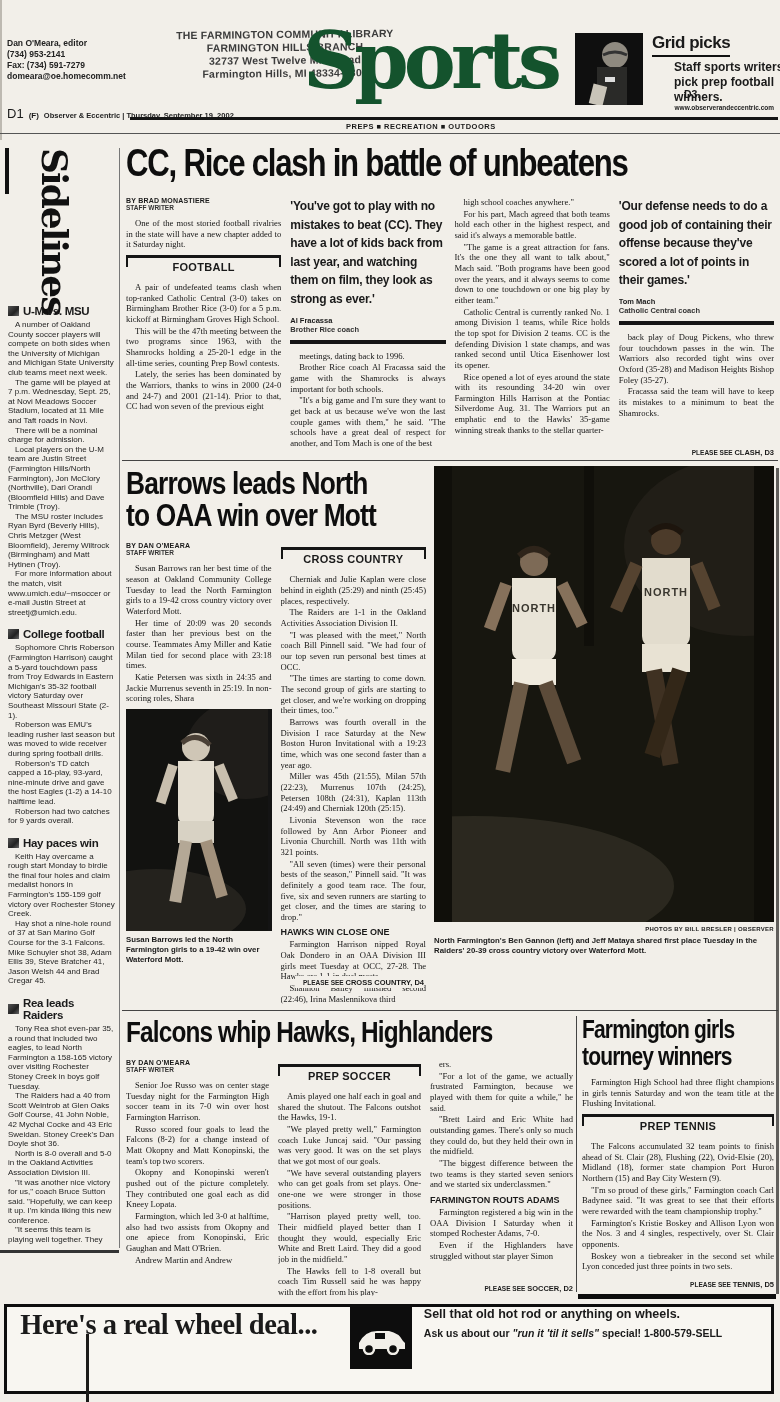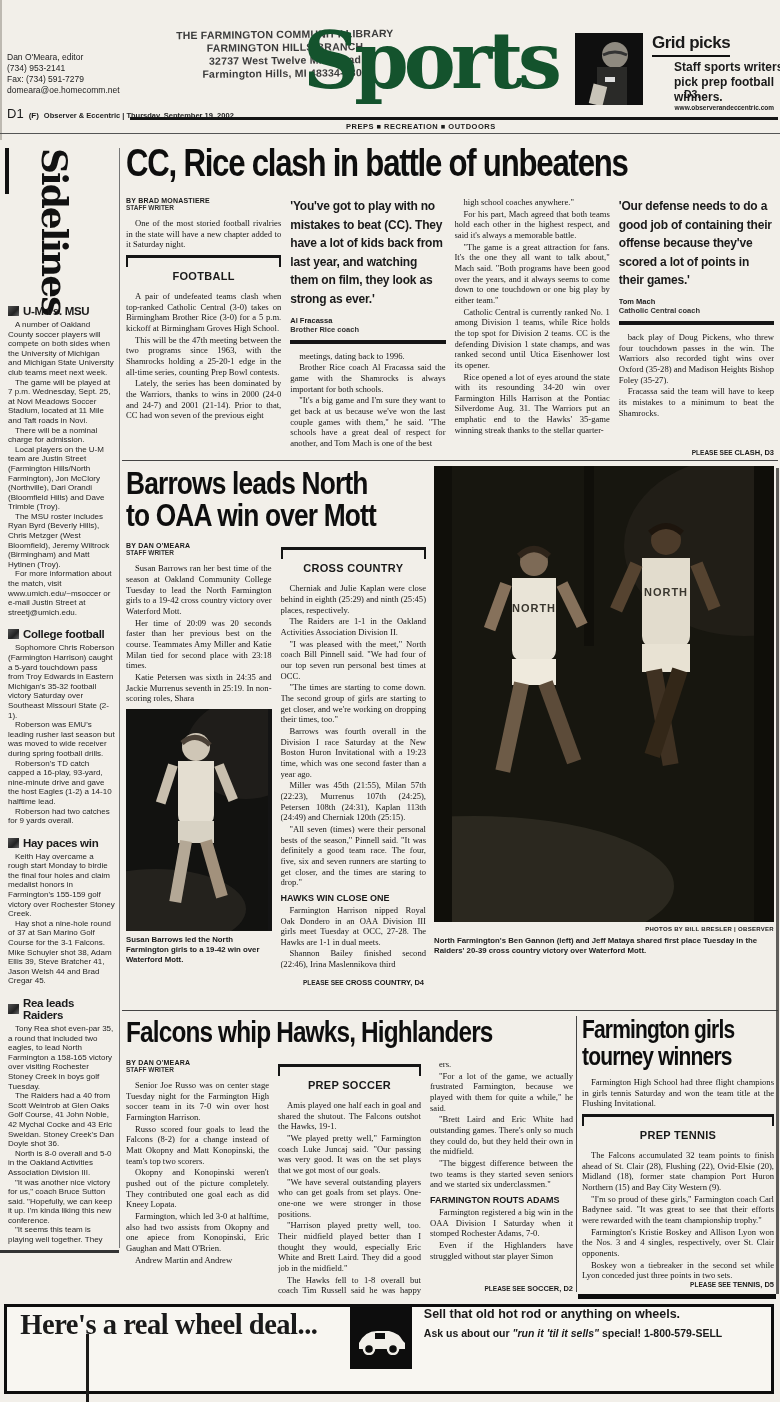--- a/index.html
+++ b/index.html
@@ -1,18 +1,18 @@
 <!DOCTYPE html>
 <html><head>
 <meta charset="utf-8">
 <style>
   html,body{margin:0;padding:0;background:#d8d5cf;}
   .page{position:relative;width:780px;height:1402px;background:#f2efe9;font-family:"Liberation Sans",sans-serif;color:#1a1a1a;overflow:hidden;margin:0 auto;}
   
-  .editor-block{position:absolute;left:7px;top:52px;width:130px;font-size:8.5px;font-weight:normal;line-height:1.3;color:#222;}
+  .editor-block{position:absolute;left:7px;top:38px;width:130px;font-size:8.5px;font-weight:bold;line-height:1.3;color:#222;}
   .folio{position:absolute;left:7px;top:106px;display:flex;align-items:baseline;gap:5px;}
   .folio .pg{font-size:13px;font-weight:normal;}
   .folio .ed{font-size:8px;font-weight:bold;}
   .folio .dl{font-size:7.5px;font-weight:bold;color:#222;}
   .stamp{position:absolute;left:150px;top:28px;width:270px;text-align:center;font-size:10.5px;font-weight:bold;color:#3c3c3c;line-height:1.25;transform:rotate(-.6deg);letter-spacing:.2px;}
   .sports-logo{position:absolute;left:303px;top:22px;font-family:"DejaVu Serif",serif;font-weight:bold;font-size:78px;letter-spacing:-5px;color:#14532d;line-height:1;z-index:3;}
   .rule-thick{position:absolute;left:130px;right:2px;top:117px;height:3px;background:#151515;}
   .tagline{position:absolute;left:340px;top:122px;font-size:7.5px;font-weight:bold;letter-spacing:.5px;background:#f2efe9;padding:0 6px;z-index:4;}
   .rule-thin{position:absolute;left:0;right:0;top:133px;height:1px;background:#555;}
   .promo-thumb{position:absolute;left:575px;top:33px;width:68px;height:72px;background:#101010;overflow:hidden;}
@@ -28,21 +28,21 @@
   .side-rule-b{position:absolute;left:0px;top:1250px;width:119px;height:3px;background:#333;}
   .s-head{display:flex;align-items:center;gap:4px;font-size:11.5px;font-weight:bold;letter-spacing:-.3px;margin:11px 0 3px;}
   .thumb-ico{width:11px;height:10px;background:linear-gradient(135deg,#555 0%,#222 60%,#666 100%);flex:0 0 auto;}
   .s-paras p{font-size:8px;line-height:1.2;text-indent:7px;margin:0;color:#1f1f1f;font-weight:500;}
   
   .byline{font-size:7px;font-weight:bold;letter-spacing:.2px;}
   .byrole{font-size:6.5px;font-weight:bold;color:#333;margin-bottom:7px;}
   .cols{display:flex;gap:9px;}
   .col{flex:1;min-width:0;overflow:hidden;position:relative;}
   .paras p, p.para{font-family:"Liberation Serif",serif;font-size:8.6px;line-height:1.24;text-align:justify;text-indent:9px;margin:0 0 1px;color:#151515;}
-  .kicker{position:relative;margin:5px 0 6px;padding:12px 0 3px;text-align:center;font-weight:bold;font-size:11px;letter-spacing:.3px;border-top:3px solid #151515;}
+  .kicker{position:relative;margin:5px 0 6px;padding:3px 0 3px;text-align:center;font-weight:bold;font-size:11px;letter-spacing:.3px;border-top:3px solid #151515;}
   .kicker::before,.kicker::after{content:"";position:absolute;top:0;width:2px;height:9px;background:#151515;}
   .kicker::before{left:0;}
   .kicker::after{right:0;}
   .pullquote{border-bottom:4px solid #151515;padding-bottom:6px;margin-bottom:7px;}
   .pq-text{font-size:12px;font-weight:bold;line-height:1.55;letter-spacing:-.2px;}
   .pq-name{font-size:7.5px;font-weight:bold;margin-top:7px;}
   .pq-role{font-size:7.5px;font-weight:bold;color:#333;}
   .subhead{font-size:9px;font-weight:bold;margin:5px 0 2px;}
   .cont{position:absolute;right:0;font-size:7.5px;font-weight:bold;background:#f2efe9;padding:2px 0 1px 8px;}
   .cont .pre{font-size:6.5px;font-weight:bold;color:#222;}
@@ -274,20 +274,21 @@
         </div>
         <div class="col">
           <div class="kicker">CROSS COUNTRY</div>
           <div class="paras">
               <p class="">Cherniak and Julie Kaplan were close behind in eighth (25:29) and ninth (25:45) places, respectively.</p>
               <p class="">The Raiders are 1-1 in the Oakland Activities Association Division II.</p>
               <p class="">"I was pleased with the meet," North coach Bill Pinnell said. "We had four of our top seven run personal best times at OCC.</p>
               <p class="">"The times are starting to come down. The second group of girls are starting to get closer, and we're working on dropping their times, too."</p>
               <p class="">Barrows was fourth overall in the Division I race Saturday at the New Boston Huron Invitational with a 19:23 time, which was one second faster than a year ago.</p>
               <p class="">Miller was 45th (21:55), Milan 57th (22:23), Murrenus 107th (24:25), Petersen 108th (24:31), Kaplan 113th (24:49) and Cherniak 120th (25:15).</p>
+              <p class="">Livonia Stevenson won the race followed by Ann Arbor Pioneer and Livonia Churchill. North was 11th with 321 points.</p>
               <p class="">"All seven (times) were their personal bests of the season," Pinnell said. "It was definitely a good team race. The four, five, six and seven runners are starting to get closer, and the times are staring to drop."</p>
             </div>
           <div class="subhead">HAWKS WIN CLOSE ONE</div>
           <div class="paras">
               <p class="">Farmington Harrison nipped Royal Oak Dondero in an OAA Division III girls meet Tuesday at OCC, 27-28. The Hawks are 1-1 in dual meets.</p>
               <p class="">Shannon Bailey finished second (22:46), Irina Maslennikova third</p>
             </div>
         </div>
       </div>
       <div class="cont">

